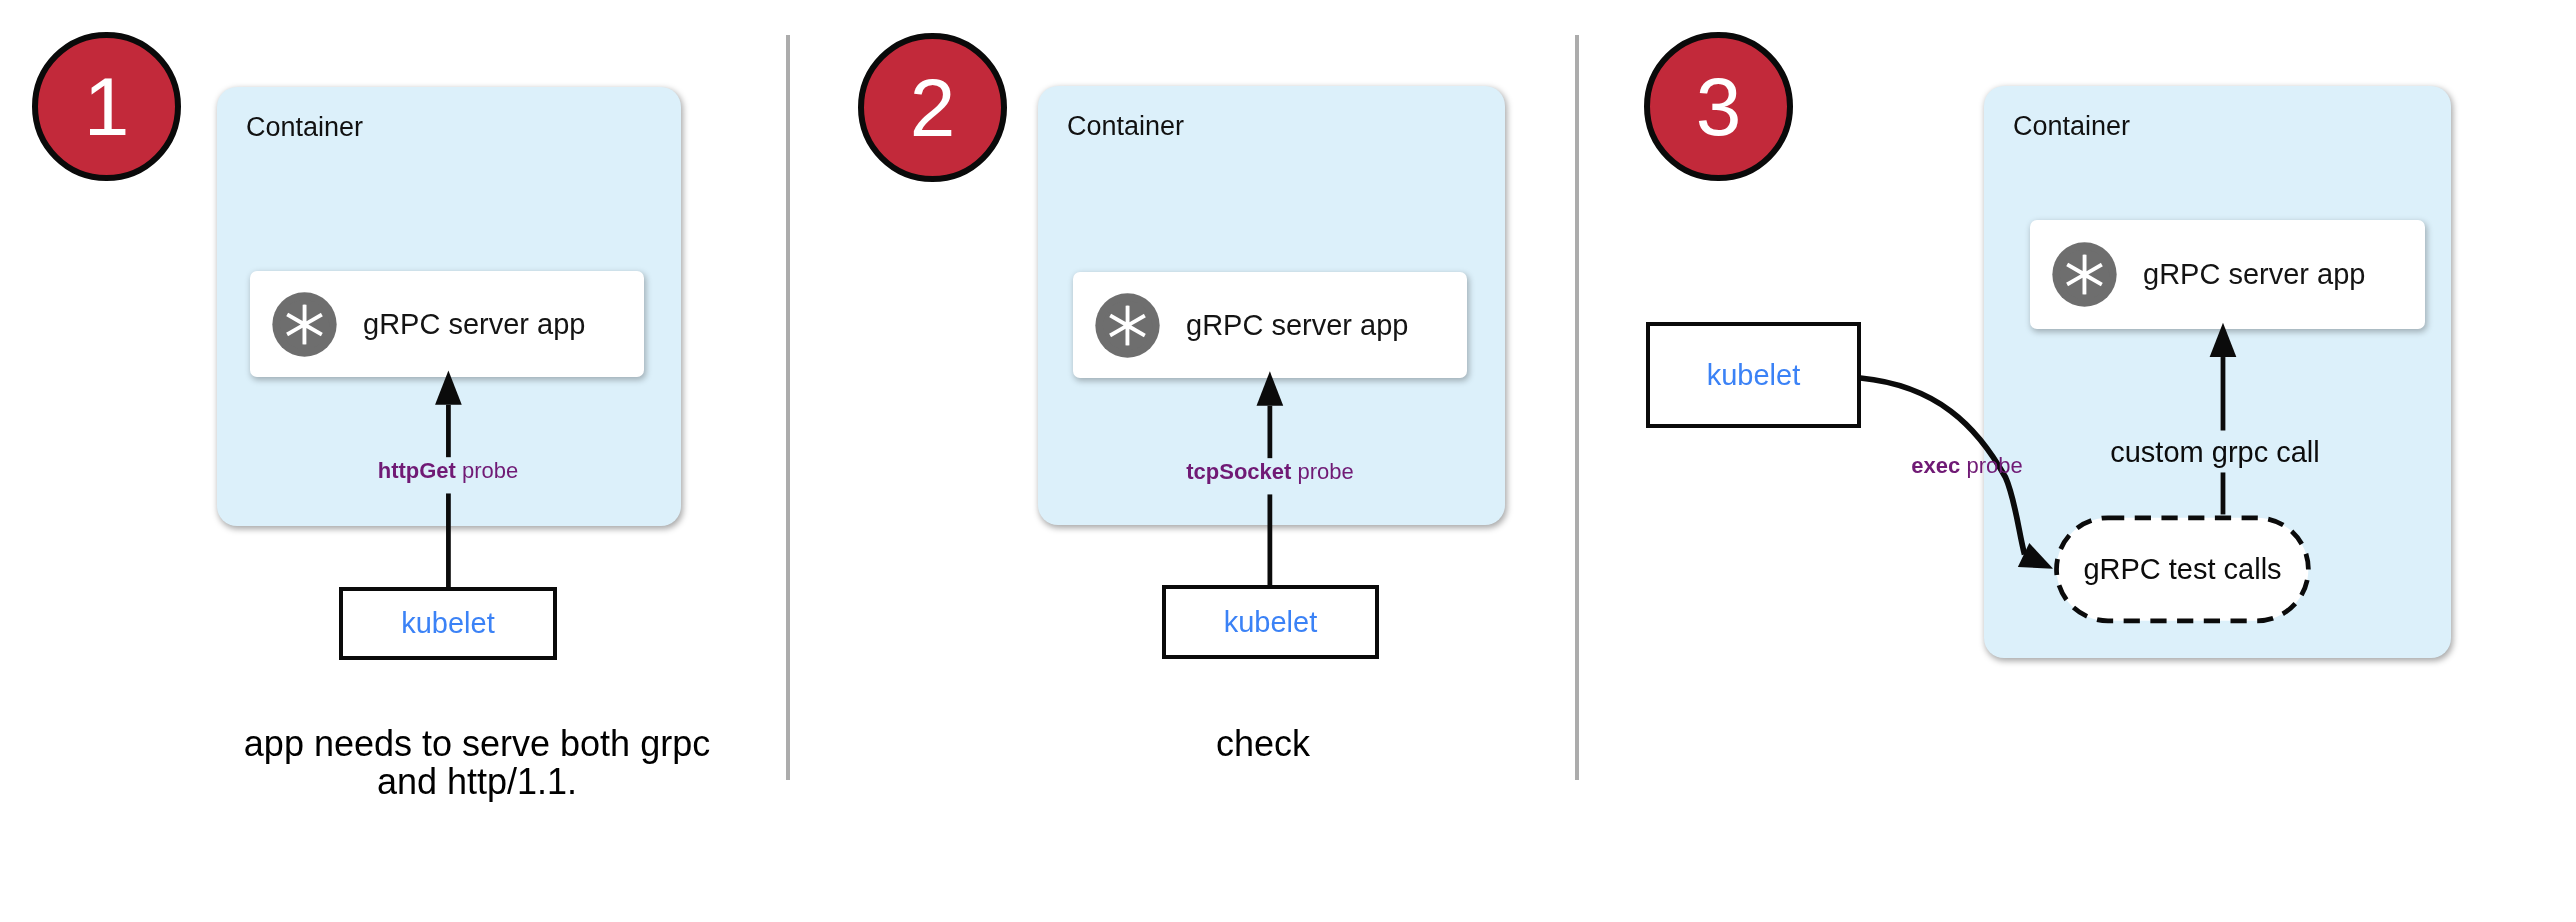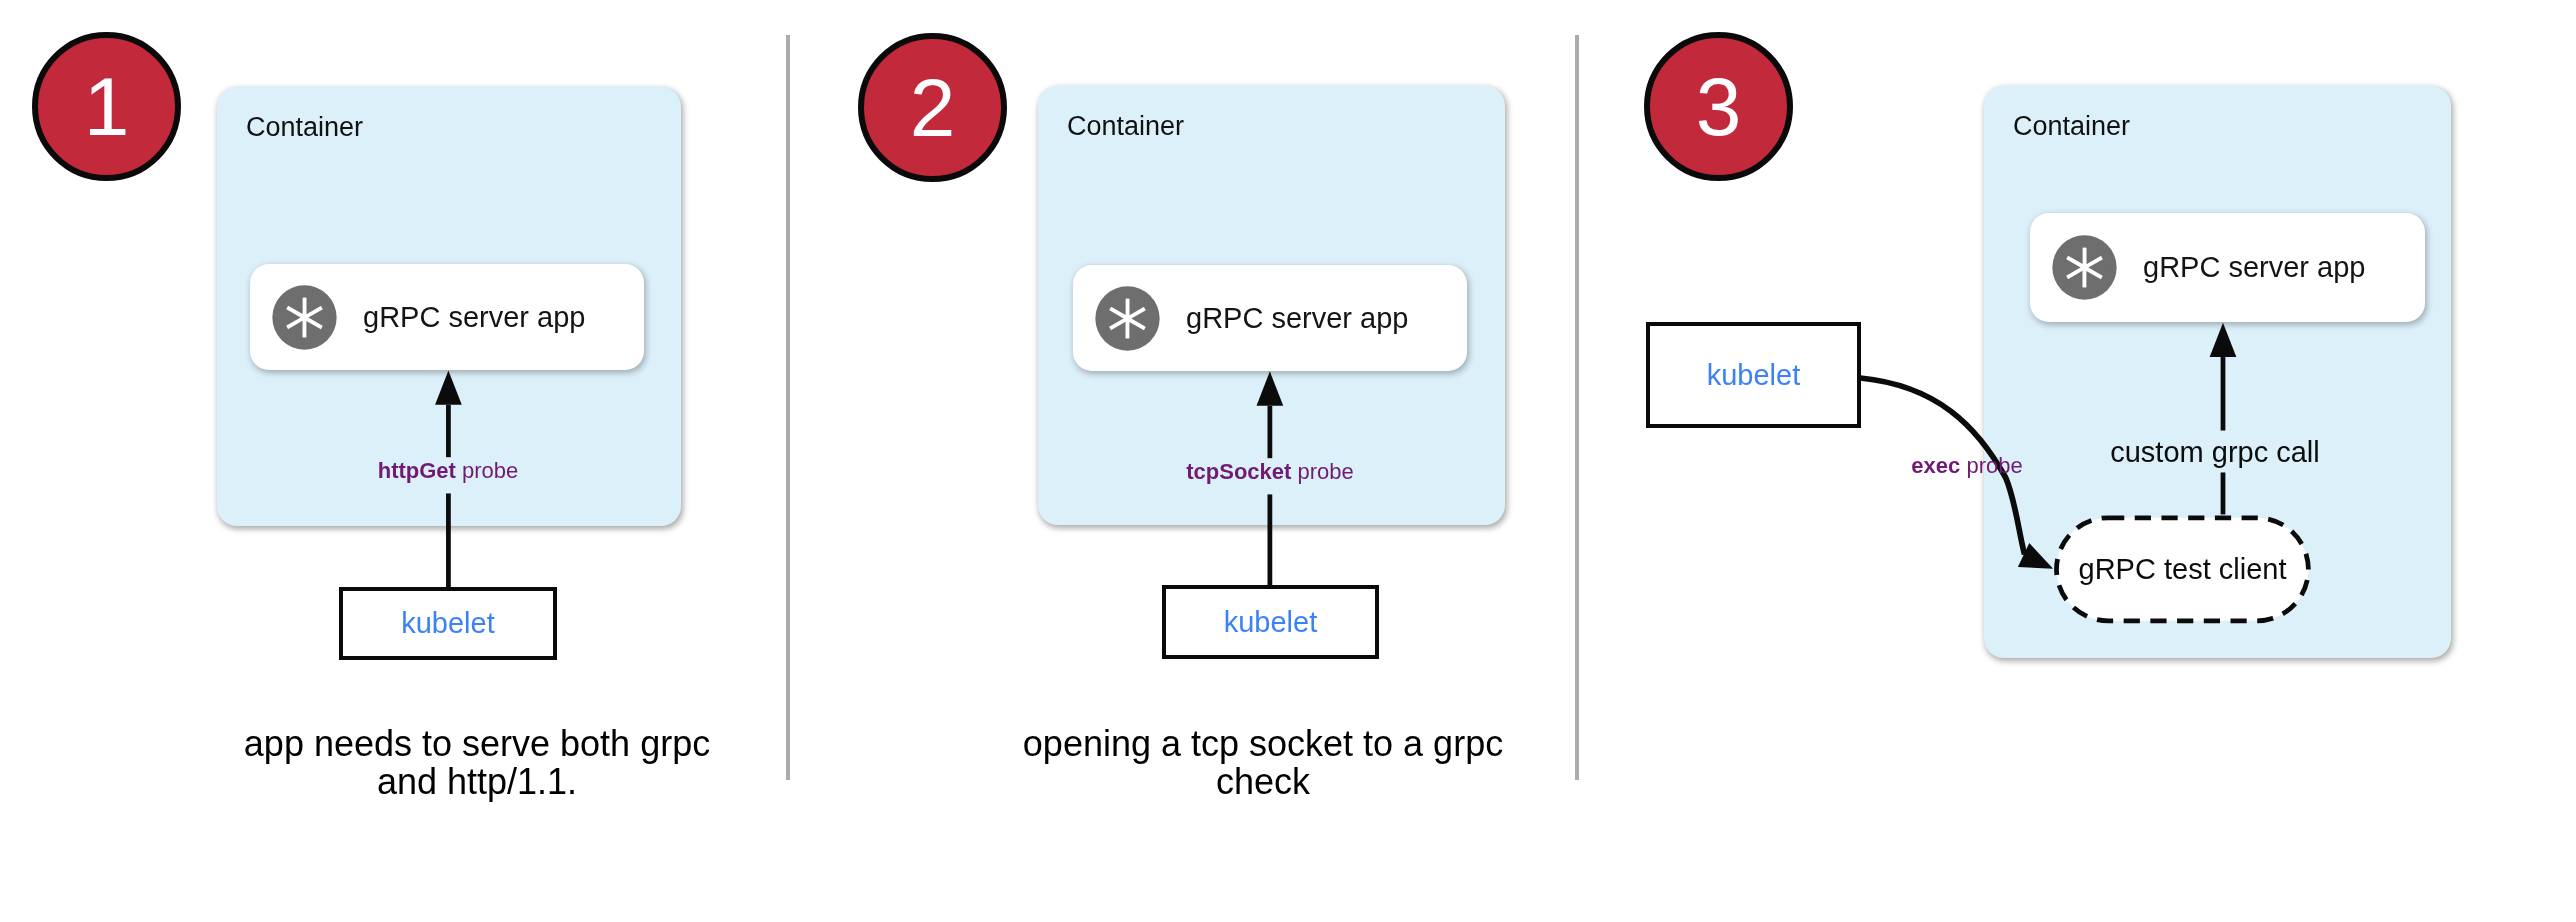--- a/index.html
+++ b/index.html
@@ -10,23 +10,23 @@
 
   .badge{position:absolute;width:149px;height:149px;border-radius:50%;
          background:#c2293a;border:6.7px solid #0a0a0a;box-sizing:border-box;
          display:flex;align-items:center;justify-content:center;
          color:#fff;font-size:82px;line-height:1;}
 
   .container-box{position:absolute;background:#dcf0fa;border-radius:20px;
                  box-shadow:1.9px 2.9px 6.7px rgba(0,0,0,0.35);}
   .container-label{position:absolute;left:29px;top:25px;font-size:27px;color:#111;}
 
-  .app-box{position:absolute;background:#ffffff;border-radius:19px;
+  .app-box{position:absolute;background:#ffffff;border-radius:7px;
            box-shadow:1.9px 2.9px 6.7px rgba(0,0,0,0.28);
-           display:flex;align-items:center;}
+           display:flex;align-items:center;margin-top:7px;}
   .app-box .icon{margin-left:21px;width:67px;height:67px;flex:0 0 auto;}
   .app-box .app-label{margin-left:25px;font-size:29px;color:#141414;white-space:nowrap;}
 
   .kubelet-box{position:absolute;background:#ffffff;border:4.8px solid #0a0a0a;
                box-sizing:border-box;display:flex;align-items:center;justify-content:center;
                font-size:29px;color:#3b82f6;}
 
   .probe-label{position:absolute;transform:translateX(-50%);font-size:22px;
                white-space:pre;z-index:6;color:#701a75;}
   .probe-label b{font-weight:bold;}
@@ -110,21 +110,20 @@
     <span class="app-label">gRPC server app</span>
   </div>
 
   <div class="probe-label" style="left:1270px;top:459px"><b>tcpSocket</b><span> probe</span></div>
 
   <div class="kubelet-box z2" style="left:1162px;top:585px;width:217px;height:74px">
     <span>kubelet</span>
   </div>
 
   <div class="caption" style="left:1263px;top:725px">
-    <div>opening a tcp socket to a grpc</div>
     <div>check</div>
   </div>
 
   <div class="badge z3" style="left:1644px;top:32px">
     <span>3</span>
   </div>
 
   <div class="container-box z1" style="left:1984px;top:86px;width:467px;height:572px">
     <div class="container-label">Container</div>
   </div>
@@ -147,21 +146,21 @@
 
   <div class="kubelet-box z2" style="left:1646px;top:322px;width:215px;height:106px">
     <span>kubelet</span>
   </div>
 
   <div class="probe-label" style="left:1967px;top:453px"><b>exec</b><span> probe</span></div>
 
   <div class="float-label" style="left:2215px;top:436px">custom grpc call</div>
 
   <div class="pill-label" style="left:2054px;top:515px;width:257px;height:108px">
-    <span>gRPC test client</span>
+    <span>gRPC test calls</span>
   </div>
 
 
   <svg class="overlay" width="2576" height="923" viewBox="0 0 2700 967">
 
     <rect x="2155.5" y="542.5" width="264" height="108" rx="54" ry="54" fill="#ffffff" stroke="#0b0b0b" stroke-width="5" stroke-dasharray="17 11"></rect>
 
     <g stroke="#0b0b0b" stroke-width="5">
       <line x1="470" y1="424" x2="470" y2="479"></line>
       <line x1="470" y1="517" x2="470" y2="617"></line>

